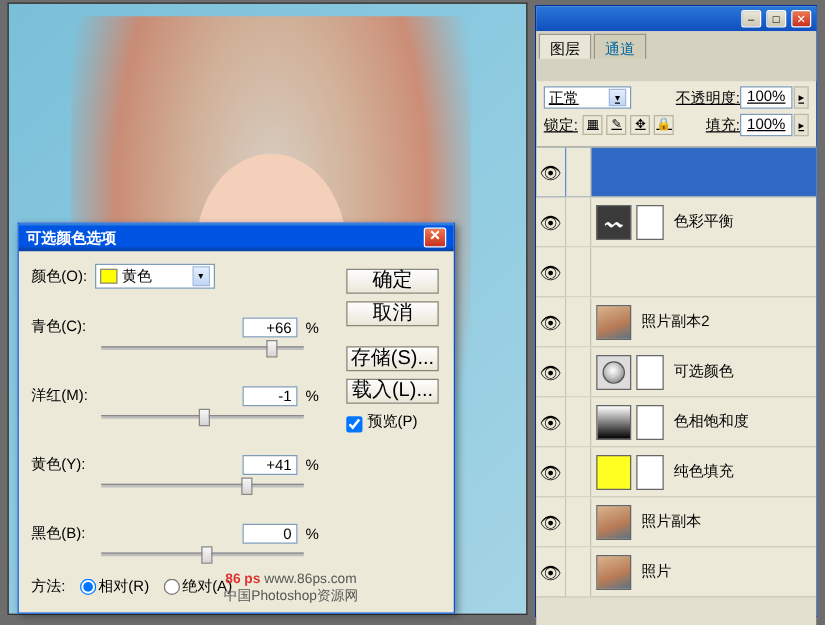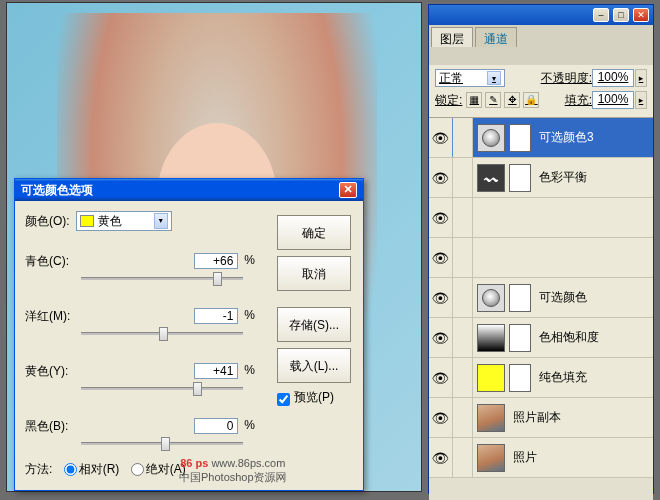--- a/index.html
+++ b/index.html
@@ -13,31 +13,31 @@
 
 .dialog { position: absolute; left: 14px; top: 178px; width: 350px; background: #ece9d8; border: 1px solid #0054e3; box-shadow: 2px 2px 6px rgba(0,0,0,0.4); }
 .dialog-title { height: 22px; background: linear-gradient(#3c8cde, #0054e3 10%, #0054e3 80%, #0a3f9e); color: #fff; font-weight: bold; font-size: 12px; padding: 3px 6px; display: flex; justify-content: space-between; align-items: center; }
 .close-x { width: 18px; height: 16px; background: linear-gradient(#f07850, #c83020); color: #fff; text-align: center; border: 1px solid #fff; border-radius: 2px; font-size: 11px; line-height: 13px; cursor: pointer; }
 .dialog-body { padding: 10px 10px 12px 10px; }
 .color-row { display: flex; align-items: center; margin-bottom: 10px; }
 .color-label { margin-right: 6px; }
 .color-select { display: inline-flex; align-items: center; border: 1px solid #7f9db9; background: #fff; height: 20px; width: 96px; padding: 0 3px; }
 .swatch { width: 14px; height: 12px; background: #ffff00; border: 1px solid #888; margin-right: 4px; }
 .select-arrow { margin-left: auto; width: 14px; height: 16px; background: linear-gradient(#e4eefc,#c1d5f3); border: 1px solid #9fb8e1; text-align: center; font-size: 8px; line-height: 14px; }
-.slider-row { display: flex; align-items: flex-start; margin: 22px 0 2px 0; }
+.slider-row { display: flex; align-items: center; margin: 22px 0 2px 0; }
 .slider-row label { width: 56px; }
 .slider-val { width: 44px; height: 16px; border: 1px solid #7f9db9; background: #fff; text-align: right; padding: 0 4px; font-size: 12px; margin-left: auto; }
 .pct { margin-left: 6px; }
 .track { position: relative; height: 14px; margin: 0 0 6px 56px; width: 162px; }
 .track-line { position: absolute; top: 5px; left: 0; right: 0; height: 3px; background: #bfbfbf; border-top: 1px solid #888; }
 .thumb { position: absolute; top: 0; width: 9px; height: 14px; background: linear-gradient(#f7f7f7,#d5d5d5); border: 1px solid #888; cursor: pointer; }
 .method-row { margin-top: 10px; }
 .radio { margin: 0 2px 0 8px; vertical-align: middle; }
 .btn-col { position: absolute; right: 12px; top: 36px; width: 74px; }
-.ps-btn { display: block; width: 74px; height: 35px; margin-bottom: 6px; border: 1px solid #8a867a; background: linear-gradient(#fefefe,#eae6d8); text-align: center; line-height: 18px; font-size: 12px; cursor: pointer; }
+.ps-btn { display: block; width: 74px; height: 20px; margin-bottom: 6px; border: 1px solid #8a867a; background: linear-gradient(#fefefe,#eae6d8); text-align: center; line-height: 18px; font-size: 16px; cursor: pointer; }
 .preview-check { margin-top: 2px; font-size: 12px; display: flex; align-items: flex-end; }
 .preview-check input { margin-right: 4px; }
 
 
 .wm { position: absolute; left: 164px; bottom: 6px; font-size: 11px; color: #555; text-align: center; line-height: 14px; }
 .wm .logo { font-weight: bold; }
 
 
 .panel-win { position: absolute; left: 428px; top: 4px; width: 226px; height: 490px; border: 1px solid #003399; background: #ece9d8; }
 .panel-titlebar { height: 20px; background: linear-gradient(#2b77d8,#0f4fbf); display: flex; justify-content: flex-end; align-items: center; padding: 0 4px; gap: 4px; }
@@ -192,53 +192,50 @@
       </div>
       <span style="margin-left:auto">填充:</span>
       <span class="pct-input">100%</span>
       <span class="arrow-r">▸</span>
     </div>
   </div>
   <div class="layers-list" id="layers-list">
       <div class="layer-row selected">
         <div class="eye-cell">👁</div>
         <div class="link-cell"></div>
+      </div>
+      <div class="layer-row">
+        <div class="eye-cell">👁</div>
+        <div class="link-cell"></div>
+        <div class="thumb-cell">
+          <div class="lthumb" style="background: rgb(59, 59, 59); color: rgb(255, 255, 255);">〰</div>
+          <div class="mask-thumb"></div>
+          <span class="lname">色彩平衡</span>
+        </div>
+      </div>
+      <div class="layer-row">
+        <div class="eye-cell">👁</div>
+        <div class="link-cell"></div>
+      </div>
+      <div class="layer-row">
+        <div class="eye-cell">👁</div>
+        <div class="link-cell"></div>
+        <div class="thumb-cell">
+          <div class="lthumb thumb-photo"></div>
+          <span class="lname">照片副本2</span>
+        </div>
+      </div>
+      <div class="layer-row">
+        <div class="eye-cell">👁</div>
+        <div class="link-cell"></div>
         <div class="thumb-cell">
           <div class="lthumb">
             <div class="adj-circle"></div>
           </div>
           <div class="mask-thumb"></div>
-          <span class="lname">可选颜色3</span>
-        </div>
-      </div>
-      <div class="layer-row">
-        <div class="eye-cell">👁</div>
-        <div class="link-cell"></div>
-        <div class="thumb-cell">
-          <div class="lthumb" style="background: rgb(59, 59, 59); color: rgb(255, 255, 255);">〰</div>
-          <div class="mask-thumb"></div>
-          <span class="lname">色彩平衡</span>
-        </div>
-      </div>
-      <div class="layer-row">
-        <div class="eye-cell">👁</div>
-        <div class="link-cell"></div>
-      </div>
-      <div class="layer-row">
-        <div class="eye-cell">👁</div>
-        <div class="link-cell"></div>
-      </div>
-      <div class="layer-row">
-        <div class="eye-cell">👁</div>
-        <div class="link-cell"></div>
-        <div class="thumb-cell">
-          <div class="lthumb">
-            <div class="adj-circle"></div>
-          </div>
-          <div class="mask-thumb"></div>
           <span class="lname">可选颜色</span>
         </div>
       </div>
       <div class="layer-row">
         <div class="eye-cell">👁</div>
         <div class="link-cell"></div>
         <div class="thumb-cell">
           <div class="lthumb thumb-grad"></div>
           <div class="mask-thumb"></div>
           <span class="lname">色相饱和度</span>

